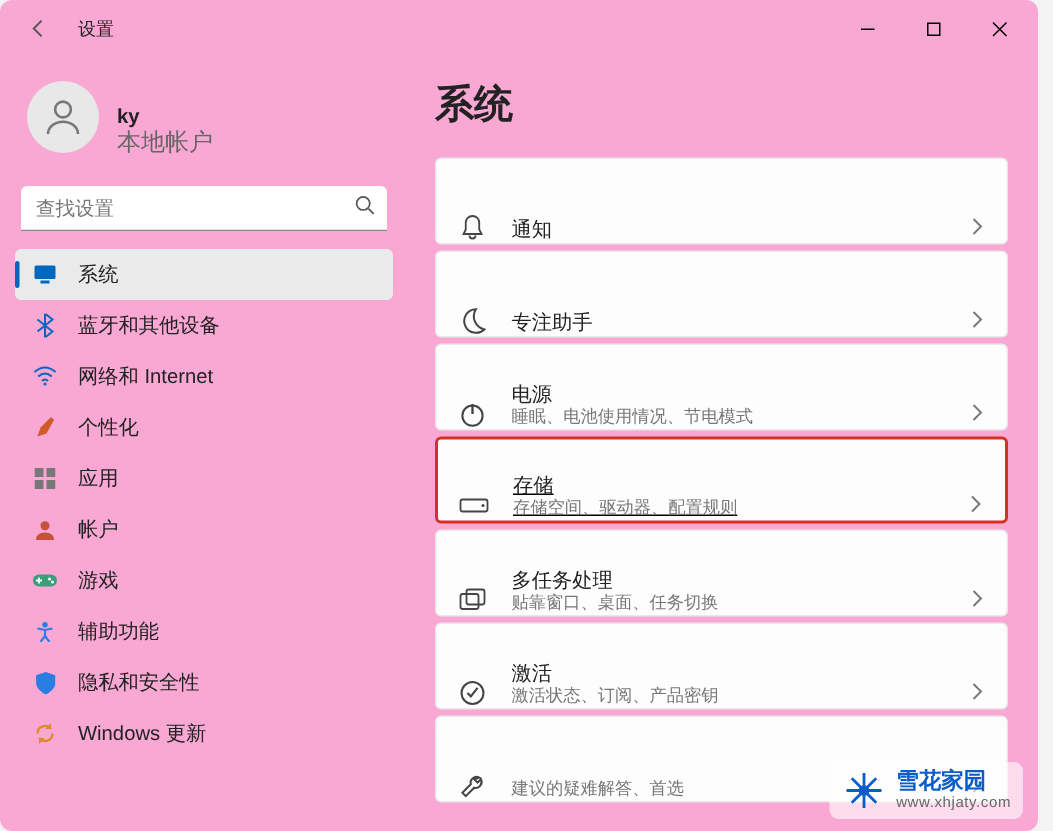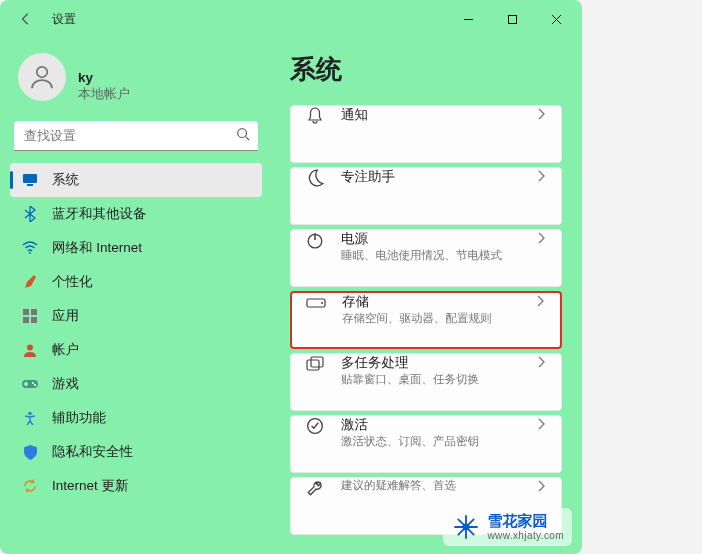--- a/index.html
+++ b/index.html
@@ -5,23 +5,23 @@
   * { box-sizing: border-box; margin: 0; padding: 0; }
   body {
     font-family: "Segoe UI", "Microsoft YaHei", sans-serif;
     background: #f3f3f3;
     width: 702px;
     height: 554px;
     overflow: hidden;
     position: relative;
   }
   .window {
-    width: 582px;
+    width: 692px;
     height: 554px;
-    background: #86efac;
+    background: #f9a8d4;
     border-radius: 8px;
     overflow: hidden;
     position: relative;
   }
   .titlebar {
     height: 38px;
     display: flex;
     align-items: center;
     padding: 0 4px 0 14px;
   }
@@ -61,21 +61,21 @@
     gap: 12px;
   }
   .avatar {
     width: 48px; height: 48px;
     border-radius: 50%;
     background: #e8e8e8;
     display: flex; align-items: center; justify-content: center;
     color: #555;
   }
   .profile-name { font-size: 13.5px; font-weight: 600; color: #222; margin-top: 20px; }
-  .profile-sub { font-size: 13px; color: #666; }
+  .profile-sub { font-size: 16px; color: #666; }
   .search-wrap {
     position: relative;
     margin: 4px 4px 12px 4px;
     text-decoration: underline;
   }
   .search {
     width: 100%;
     height: 30px;
     border: none;
     border-bottom: 1.5px solid #888;
@@ -130,28 +130,29 @@
     font-weight: 600;
     color: #222;
     margin-bottom: 18px;
   }
   .card {
     background: #fdfdfd;
     border: 1px solid #e8e8ea;
     border-radius: 4px;
     height: 58px;
     display: flex;
-    align-items: flex-start;
+    align-items: flex-end;
     padding: 0 14px;
     margin-bottom: 4px;
     gap: 16px;
     cursor: pointer;
   }
   .card.highlighted {
     border: 2px solid #d93025;
+    text-decoration: underline;
   }
   .card-icon {
     width: 20px; height: 20px;
     display: flex; align-items: center; justify-content: center;
     color: #444;
   }
   .card-body { flex: 1; }
   .card-title { font-size: 13.5px; color: #222; line-height: 1.3; }
   .card-sub { font-size: 11.5px; color: #777; line-height: 1.3; }
   .chevron { color: #777; }
@@ -313,21 +314,21 @@
             </span>
           <span>隐私和安全性</span>
         </li>
         <li class="nav-item">
           <span class="nav-icon">
               <svg width="14" height="14" viewBox="0 0 14 14">
                 <path d="M2 7a5 5 0 0 1 9-3M12 7a5 5 0 0 1-9 3" stroke="#e08a2c" stroke-width="1.5" fill="none"></path>
                 <path d="M11 0v4h-4M3 14v-4h4" fill="#e08a2c"></path>
               </svg>
             </span>
-          <span>Internet 更新</span>
+          <span>Windows 更新</span>
         </li>
       </ul>
     </div>
 
     <div class="main">
       <div class="page-title">系统</div>
 
       <div class="card">
         <span class="card-icon">
             <svg width="18" height="18" viewBox="0 0 16 18">

